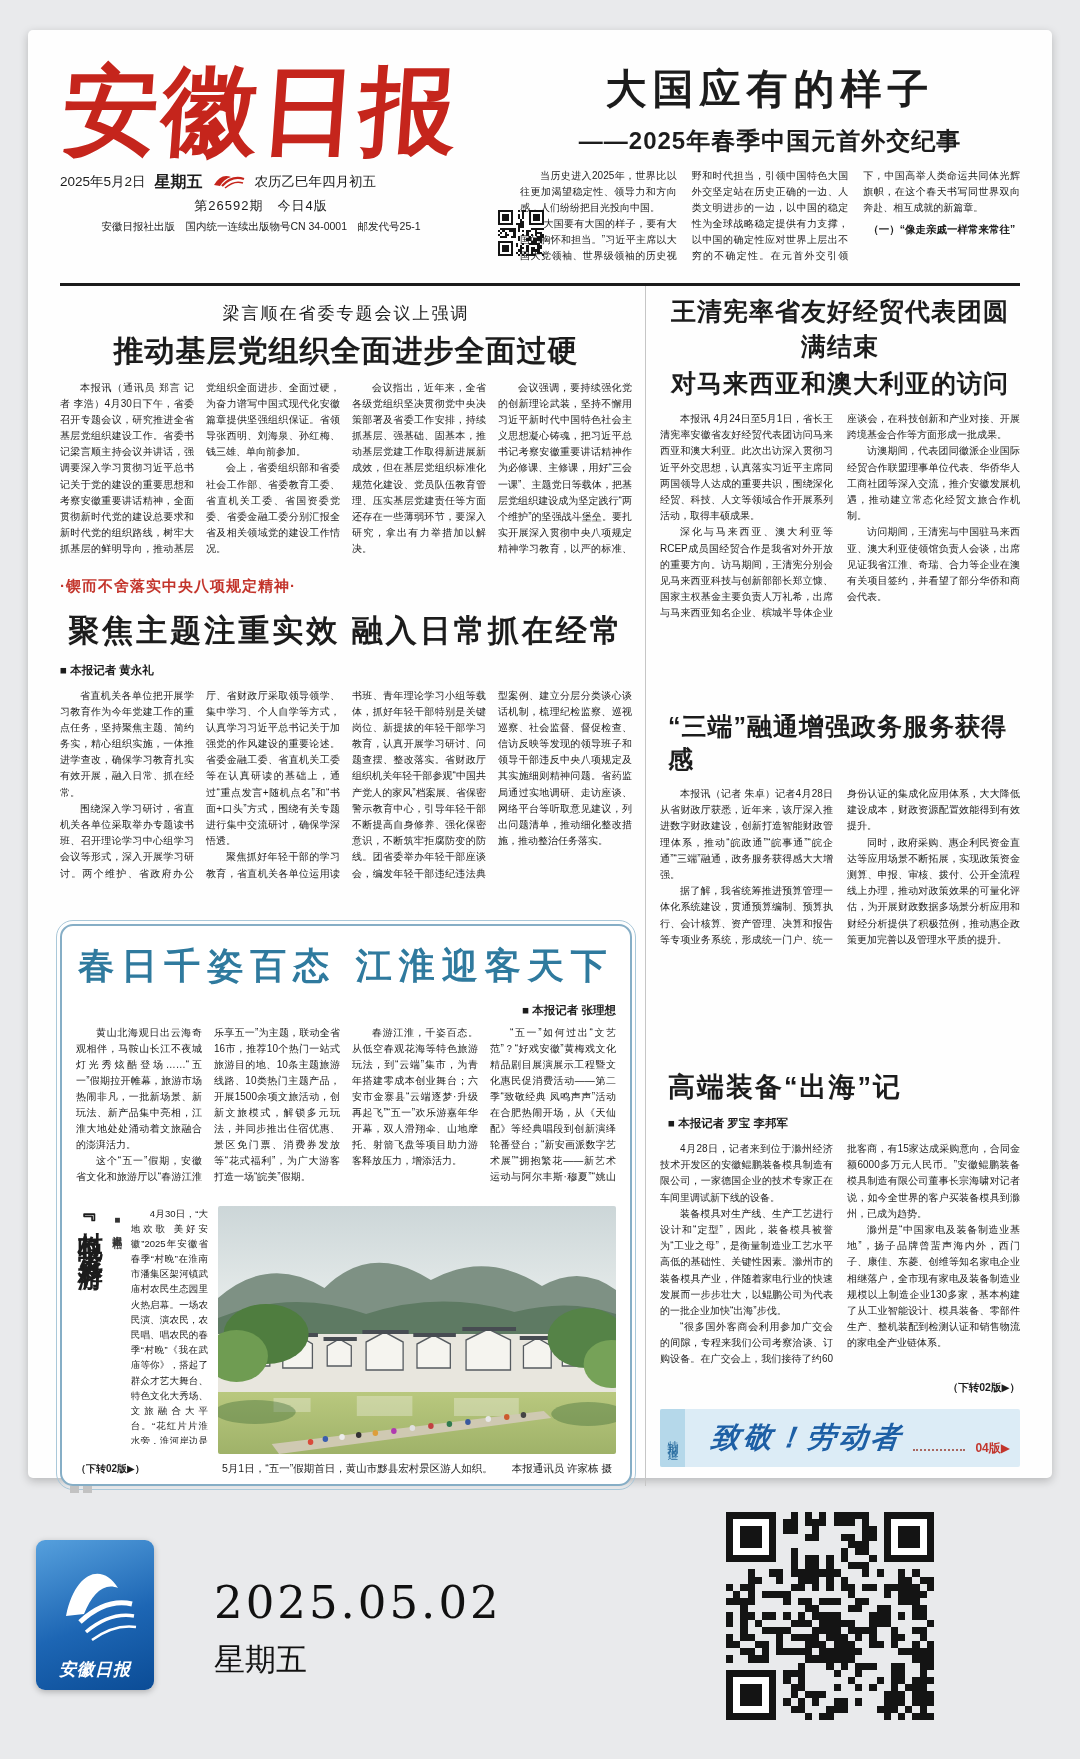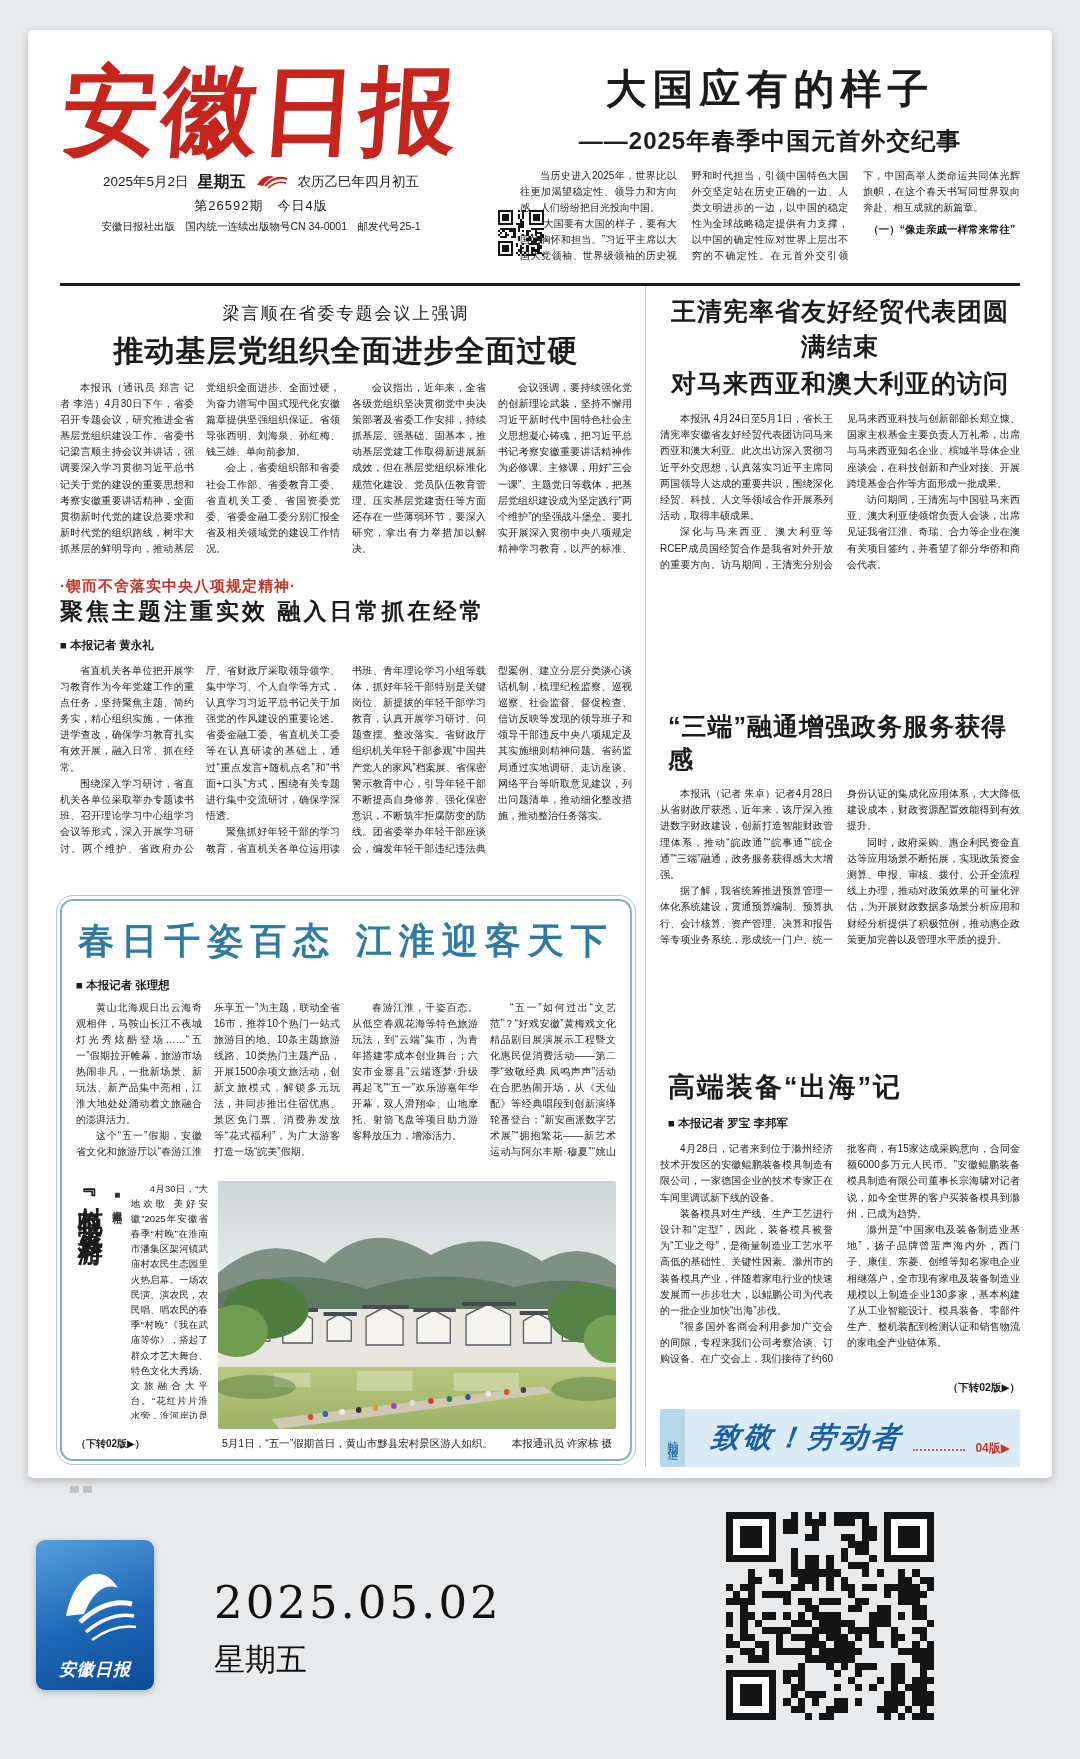--- a/index.html
+++ b/index.html
@@ -5,21 +5,21 @@
   html,body{margin:0;padding:0;}
   body{background:#e9eaec;font-family:"Liberation Sans","DejaVu Sans",sans-serif;color:#1c1c1c;}
   .canvas{position:relative;width:1080px;height:1759px;overflow:hidden;background:#e9eaec;}
   .paper{position:absolute;left:28px;top:30px;width:1024px;height:1448px;background:#fefefe;
          border-radius:5px;box-shadow:0 3px 10px rgba(0,0,0,.22);box-sizing:border-box;padding:30px 32px 0;}
   
   .mast-row{display:flex;position:relative;}
   .masthead{width:402px;flex:none;text-align:center;}
   .mast-title{font-family:"DejaVu Serif","Liberation Serif",serif;font-weight:bold;color:#c5251c;
               font-size:96px;line-height:1.06;letter-spacing:3px;transform:skewX(-4deg);white-space:nowrap;}
-  .date-line{display:flex;justify-content:center;align-items:center;gap:9px;font-size:13.5px;margin-top:10px;}
+  .date-line{display:flex;align-items:center;gap:9px;font-size:13.5px;margin-top:10px;}
   .date-line b{font-size:16px;}
   .issue-line{font-size:13px;margin-top:4px;letter-spacing:1px;}
   .pub-line{font-size:10.5px;margin-top:5px;color:#222;white-space:nowrap;}
   .mast-qr{position:absolute;left:438px;top:150px;width:46px;height:46px;}
   
   .lead{flex:1;margin-left:58px;margin-top:2px;}
   .lead-title{font-size:41px;font-weight:900;text-align:center;letter-spacing:6px;}
   .lead-sub{font-size:24px;font-weight:700;text-align:center;margin-top:8px;letter-spacing:1px;}
   .lead-body{margin-top:11px;column-count:3;column-gap:15px;font-size:10px;line-height:1.6;
              text-align:justify;height:102px;overflow:hidden;}
@@ -29,21 +29,21 @@
   
   .main-row{display:flex;}
   .col-left{width:585px;flex:none;padding-right:13px;box-sizing:border-box;}
   .col-right{flex:1;border-left:1px solid #c6c6c6;padding-left:14px;min-width:0;}
   .kicker{text-align:center;font-size:17px;letter-spacing:2px;margin-top:16px;}
   .head-xl{text-align:center;font-weight:900;font-size:30px;line-height:1.25;letter-spacing:1px;margin-top:7px;}
   .body-4{column-count:4;column-gap:12px;font-size:10px;line-height:1.62;text-align:justify;overflow:hidden;margin-top:10px;}
   .h-main{height:182px;}
   .h-edu{height:222px;}
   .slug{color:#c3342b;font-weight:800;font-size:15px;margin-top:15px;letter-spacing:1px;}
-  .edu-head{font-size:23px;font-weight:900;letter-spacing:3px;margin-top:0;}
+  .edu-head{font-size:31px;font-weight:900;text-align:center;letter-spacing:3px;margin-top:14px;}
   .byline-row{font-size:11.5px;font-weight:700;margin-top:11px;}
   
   .visit-head{font-size:25px;font-weight:900;text-align:center;line-height:1.4;margin-top:8px;letter-spacing:1px;}
   .body-2{column-count:2;column-gap:14px;font-size:10px;line-height:1.62;text-align:justify;overflow:hidden;margin-top:10px;}
   .h-visit{height:292px;}
   .h-fiscal{height:266px;}
   .h-equip{height:238px;}
   .fiscal-kicker{font-size:20px;font-weight:900;margin-top:24px;padding-left:8px;letter-spacing:1px;}
   .fiscal-head{font-size:25px;font-weight:900;margin-top:7px;padding-left:8px;letter-spacing:1px;}
   .equip-head{font-size:27px;font-weight:900;margin-top:17px;padding-left:8px;letter-spacing:2px;}
@@ -55,21 +55,21 @@
   .banner-main{flex:1;display:flex;align-items:center;}
   .banner-title{color:#1d5fa5;font-family:"DejaVu Serif","Liberation Serif",serif;font-weight:900;
                 font-style:italic;font-size:29px;letter-spacing:3px;margin-left:26px;transform:skewX(-6deg);white-space:nowrap;}
   .banner-dots{flex:1;border-bottom:2px dotted #a9675f;margin:0 10px 16px;align-self:flex-end;}
   .banner-page{color:#c2352c;font-weight:800;font-size:12px;margin:0 10px 10px 0;align-self:flex-end;white-space:nowrap;}
   
   .feature{margin-top:14px;border:2px solid #86aec6;outline:1px solid #aac8d9;outline-offset:3px;
            border-radius:13px;padding:12px 14px 8px;background:#fff;}
   .feature-title{text-align:center;color:#2f7a9e;font-family:"DejaVu Serif","Liberation Serif",serif;
                  font-weight:900;font-size:36px;letter-spacing:7px;margin-top:4px;white-space:nowrap;}
-  .feature-byline{font-size:11.5px;font-weight:700;margin-top:12px;}
+  .feature-byline{font-size:11.5px;font-weight:700;margin-top:12px;text-align:right;}
   .feature-body{column-count:4;column-gap:12px;font-size:10px;line-height:1.6;text-align:justify;
                 overflow:hidden;height:172px;margin-top:7px;}
   .feature-bottom{display:flex;margin-top:9px;}
   .f-sidebar{width:132px;flex:none;display:flex;flex-direction:column;}
   .f-side-main{flex:1;display:flex;}
   .v-head{writing-mode:vertical-rl;font-weight:900;font-size:25px;line-height:1.15;letter-spacing:5px;}
   .v-byline{writing-mode:vertical-rl;font-size:10px;margin-left:5px;margin-top:8px;color:#333;}
   .f-side-col{flex:1;font-size:9.5px;line-height:1.6;text-align:justify;overflow:hidden;margin-left:7px;height:238px;}
   .f-jump{font-size:10px;font-weight:700;margin-top:6px;}
   .f-photo{flex:1;margin-left:10px;min-width:0;}
@@ -377,20 +377,21 @@
           </div>
         </div>
       </div>
 
       <div class="col-right">
         <div class="visit-head">王清宪率省友好经贸代表团圆满结束</div>
         <div class="visit-head" style="margin-top:2px">对马来西亚和澳大利亚的访问</div>
         <div class="body-2 h-visit">
           <p class="p">本报讯 4月24日至5月1日，省长王清宪率安徽省友好经贸代表团访问马来西亚和澳大利亚。此次出访深入贯彻习近平外交思想，认真落实习近平主席同两国领导人达成的重要共识，围绕深化经贸、科技、人文等领域合作开展系列活动，取得丰硕成果。</p>
           <p class="p">深化与马来西亚、澳大利亚等RCEP成员国经贸合作是我省对外开放的重要方向。访马期间，王清宪分别会见马来西亚科技与创新部部长郑立慷、国家主权基金主要负责人万礼希，出席与马来西亚知名企业、槟城半导体企业座谈会，在科技创新和产业对接、开展跨境基金合作等方面形成一批成果。</p>
+          <p class="p">访澳期间，代表团同徽派企业国际经贸合作联盟理事单位代表、华侨华人工商社团等深入交流，推介安徽发展机遇，推动建立常态化经贸文旅合作机制。</p>
           <p class="p">访问期间，王清宪与中国驻马来西亚、澳大利亚使领馆负责人会谈，出席见证我省江淮、奇瑞、合力等企业在澳有关项目签约，并看望了部分华侨和商会代表。</p>
         </div>
 
         <div class="fiscal-head">“三端”融通增强政务服务获得感</div>
         <div class="body-2 h-fiscal">
           <p class="p">本报讯（记者 朱卓）记者4月28日从省财政厅获悉，近年来，该厅深入推进数字财政建设，创新打造智能财政管理体系，推动“皖政通”“皖事通”“皖企通”“三端”融通，政务服务获得感大大增强。</p>
           <p class="p">据了解，我省统筹推进预算管理一体化系统建设，贯通预算编制、预算执行、会计核算、资产管理、决算和报告等专项业务系统，形成统一门户、统一身份认证的集成化应用体系，大大降低建设成本，财政资源配置效能得到有效提升。</p>
           <p class="p">同时，政府采购、惠企利民资金直达等应用场景不断拓展，实现政策资金测算、申报、审核、拨付、公开全流程线上办理，推动对政策效果的可量化评估，为开展财政数据多场景分析应用和财经分析提供了积极范例，推动惠企政策更加完善以及管理水平质的提升。</p>
         </div>
 

